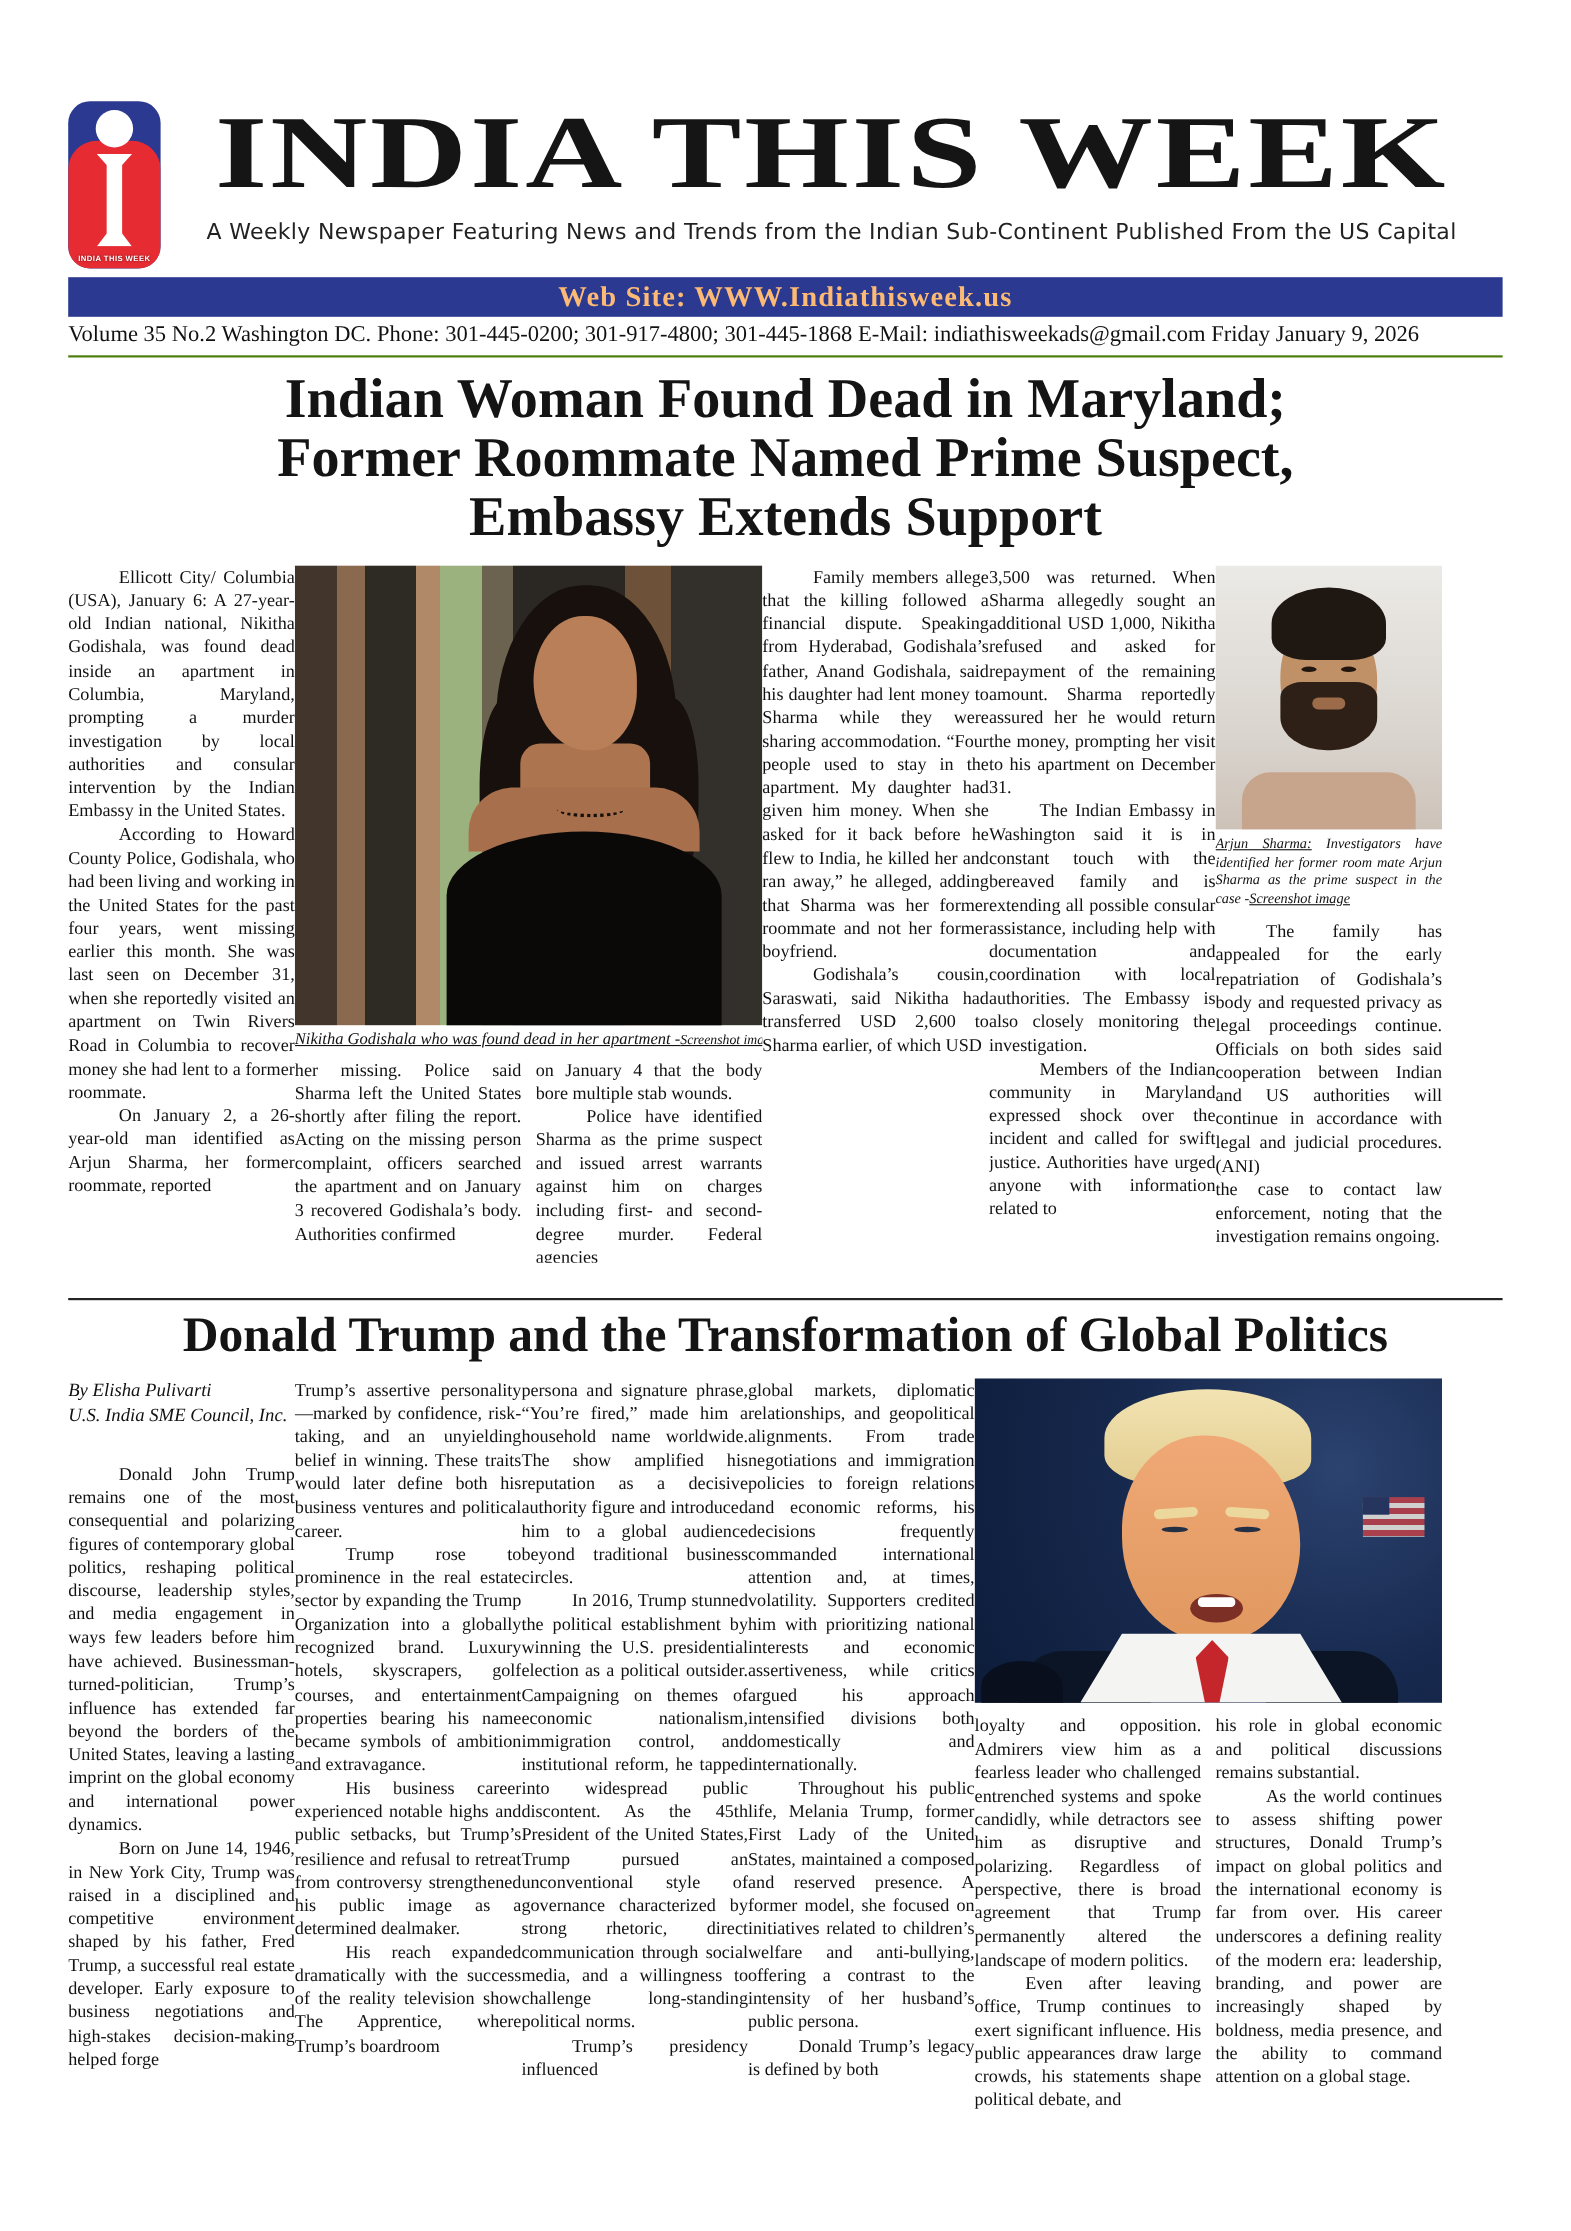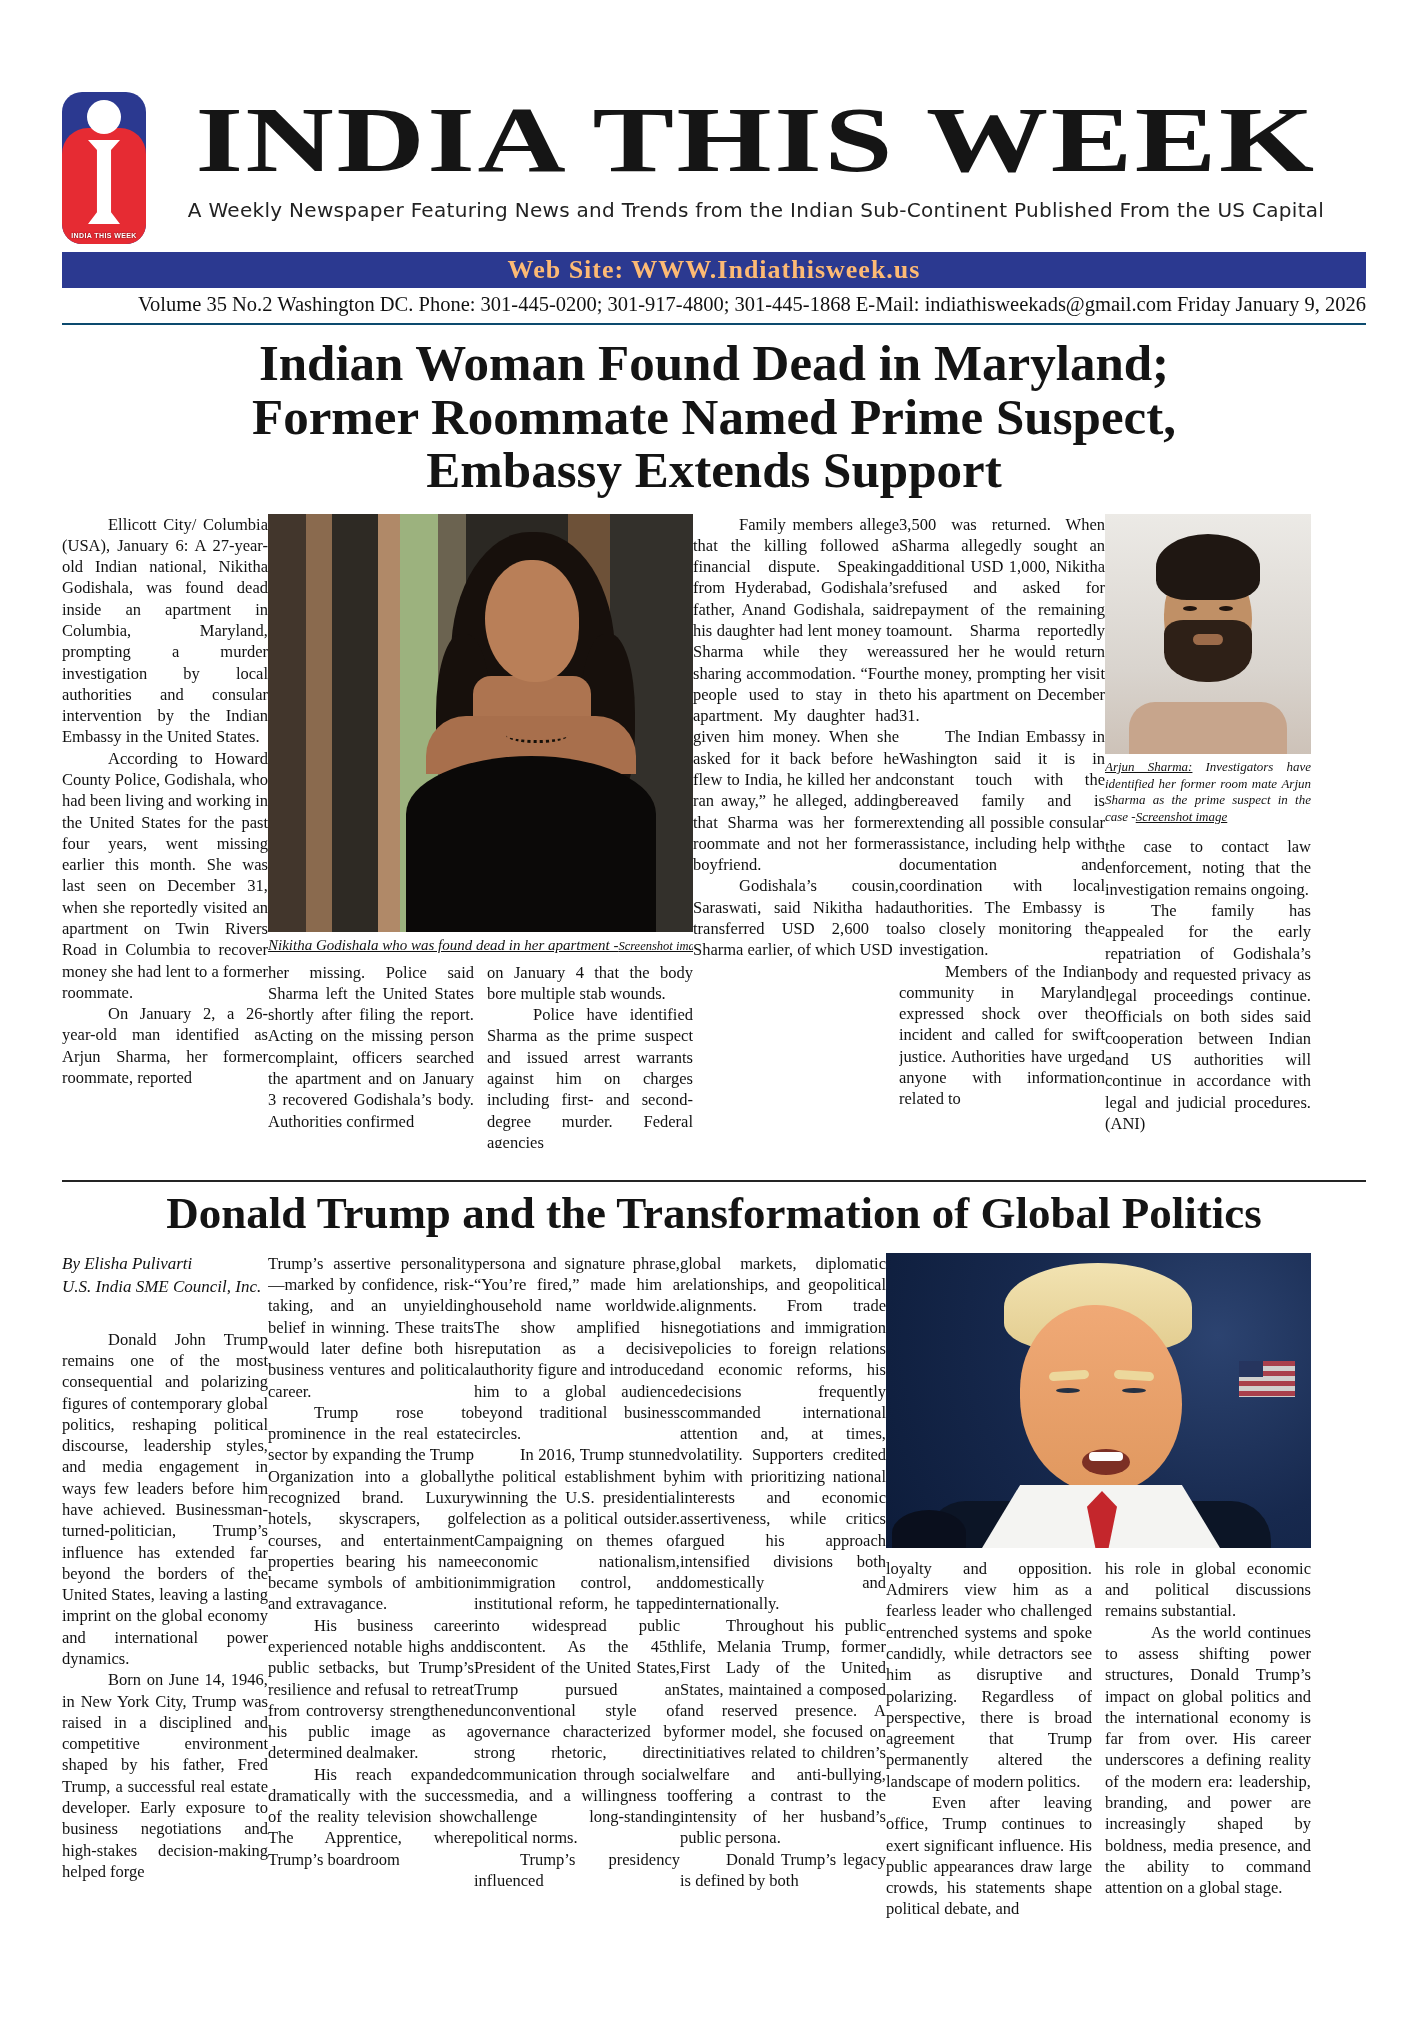--- a/index.html
+++ b/index.html
@@ -16,21 +16,21 @@
   .logo-cap{position:absolute;left:0;right:0;bottom:5px;text-align:center;color:#fff;
     font-family:"Liberation Sans",sans-serif;font-weight:bold;font-size:7px;letter-spacing:.4px;text-shadow:0 0 2px #5a0d10;}
   .mast{flex:1;text-align:center;min-width:0;}
   .mast-title{font-weight:bold;font-size:94px;line-height:1.02;letter-spacing:2px;white-space:nowrap;
     transform:scaleX(1.30);transform-origin:center;color:#151515;}
   .tagline{margin-top:10px;font-family:"DejaVu Sans","Liberation Sans",sans-serif;font-size:20px;color:#222;
     letter-spacing:.3px;white-space:nowrap;}
 
   .webbar{margin-top:8px;height:36px;background:#2b3990;display:flex;align-items:center;justify-content:center;}
   .webbar-text{color:#fdba74;font-weight:bold;font-size:26px;letter-spacing:1px;}
-  .issueline{text-align:right;font-size:20.5px;padding:5px 0 7px;border-bottom:2px solid #0c4a6e;}
+  .issueline{text-align:left;font-size:20.5px;padding:5px 0 7px;border-bottom:2px solid #4d7c0f;}
 
   
   .para{margin:0;text-align:justify;font-size:16.5px;line-height:1.29;}
   .ind{text-indent:46px;}
   .cols{display:flex;}
   .col{flex:0 0 206px;width:206px;overflow:hidden;}
 
   
   .a1-headline{margin-top:12px;text-align:center;font-weight:bold;color:#141414;font-size:51px;line-height:1.05;}
   .a1-body{margin-top:16px;height:648px;overflow:hidden;}
@@ -179,22 +179,22 @@
         <div class="p2-hair"></div>
         <div class="p2-beard"></div>
         <div class="p2-mouth"></div>
         <div class="p2-eyeL"></div>
         <div class="p2-eyeR"></div>
       </div>
       <div class="cap2">
         <span class="cap-lead">Arjun Sharma:</span><span> Investigators have identified her former room mate Arjun Sharma as the prime suspect in the case -</span><span class="cap-credit">Screenshot image</span>
       </div>
       <div class="a1-col6-text">
+          <p class="para ind">The family has appealed for the early repatriation of Godishala’s body and requested privacy as legal proceedings continue. Officials on both sides said cooperation between Indian and US authorities will continue in accordance with legal and judicial procedures. (ANI)</p>
           <p class="para">the case to contact law enforcement, noting that the investigation remains ongoing.</p>
-          <p class="para ind">The family has appealed for the early repatriation of Godishala’s body and requested privacy as legal proceedings continue. Officials on both sides said cooperation between Indian and US authorities will continue in accordance with legal and judicial procedures. (ANI)</p>
         </div>
     </div>
   </div>
 
   <div class="divider"></div>
   <div class="a2-headline">Donald Trump and the Transformation of Global Politics</div>
 
   <div class="cols a2-body">
     <div class="col">
       <div class="byline">

